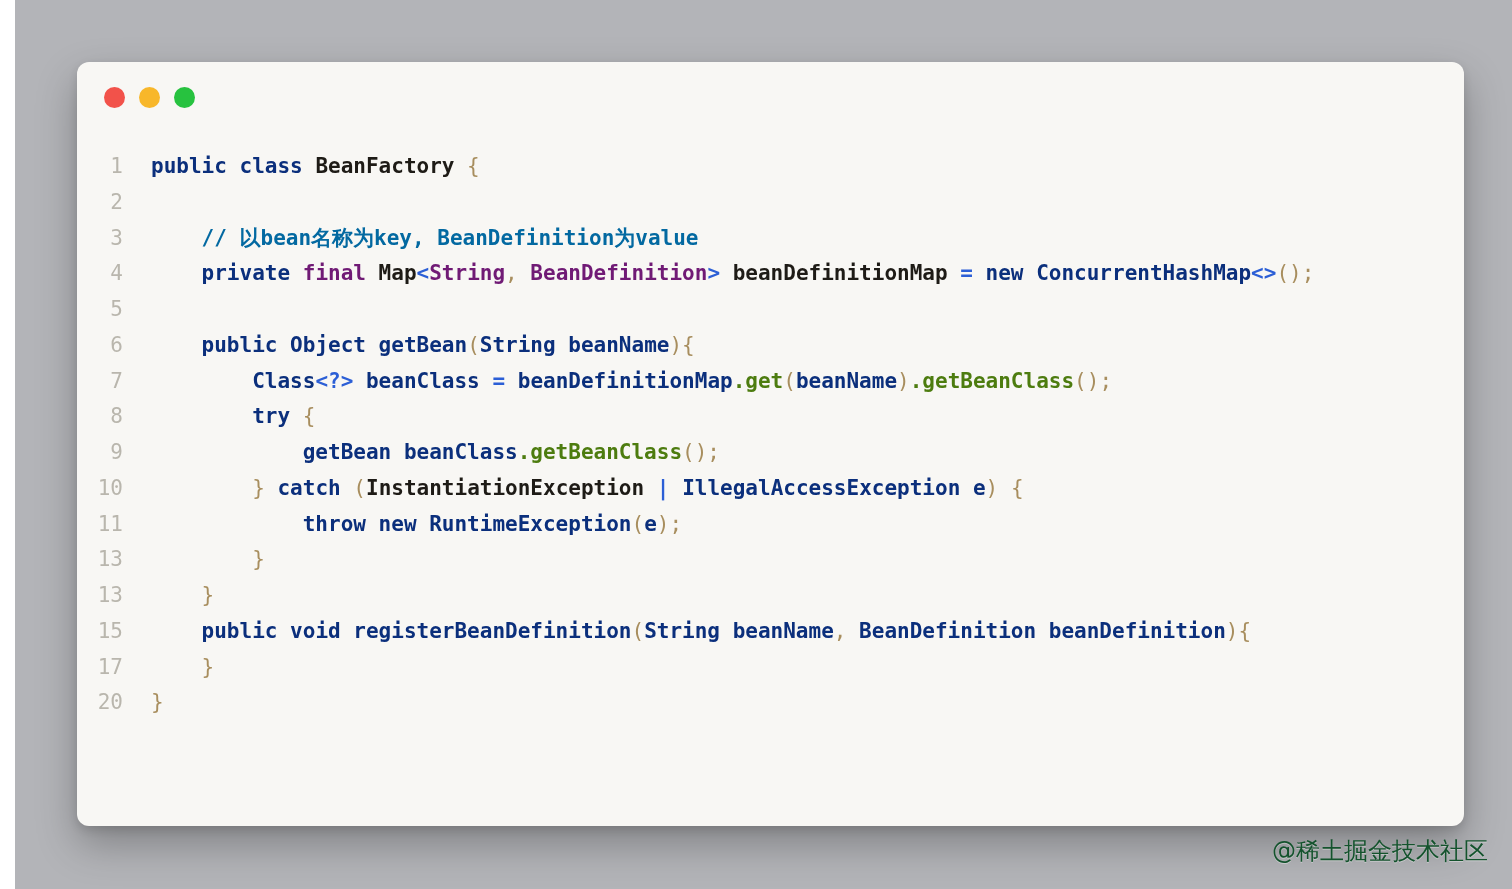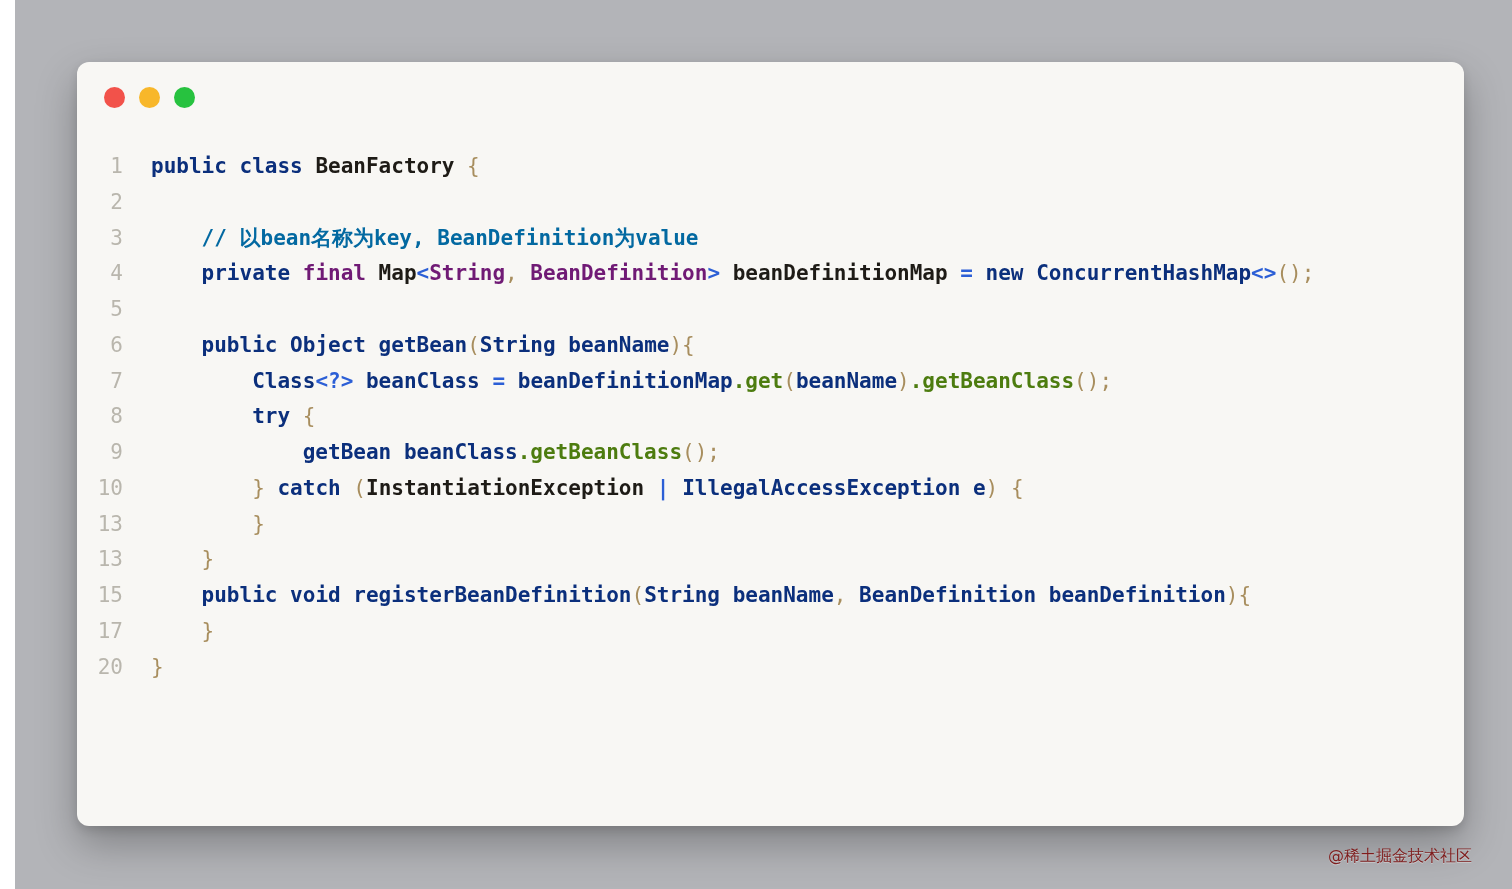--- a/index.html
+++ b/index.html
@@ -25,22 +25,22 @@
   .src { font-size: 21px; letter-spacing: 0px; color: #1e1b16; font-weight: bold; }
   .kw { color: #0b2f7c; }
   .id { color: #1e1b16; }
   .nv { color: #0b2f7c; text-align: center; }
   .pu { color: #a88e5e; font-weight: normal; }
   .me { color: #4d7c0f; }
   .ann { color: #701a75; }
   .op { color: #2c5fd6; }
   .cm { color: #0369a1; }
   .watermark {
-    position: absolute; right: 40px; bottom: 22px; color: #7f1d1d;
-    font-family: "DejaVu Sans", sans-serif; font-size: 16px;
+    position: absolute; right: 24px; bottom: 22px; color: #14532d;
+    font-family: "DejaVu Sans", sans-serif; font-size: 24px;
     text-shadow: 0 1px 0 rgba(255,255,255,0.35);
   }
 </style>
 </head>
 <body>
 
 <div class="left-strip"></div>
 
 <div class="window">
   <div class="dots">
@@ -52,20 +52,21 @@
       <div class="line"><span class="ln">1</span><span class="src"><span class="kw">public</span><span class="id"> </span><span class="kw">class</span><span class="id"> BeanFactory </span><span class="pu">{</span></span></div>
       <div class="line"><span class="ln">2</span><span class="src"></span></div>
       <div class="line"><span class="ln">3</span><span class="src"><span class="id">    </span><span class="cm">// 以bean名称为key, BeanDefinition为value</span></span></div>
       <div class="line"><span class="ln">4</span><span class="src"><span class="id">    </span><span class="kw">private</span><span class="id"> </span><span class="ann">final</span><span class="id"> Map</span><span class="op">&lt;</span><span class="ann">String</span><span class="pu">, </span><span class="ann">BeanDefinition</span><span class="op">&gt;</span><span class="id"> beanDefinitionMap </span><span class="op">=</span><span class="id"> </span><span class="kw">new</span><span class="id"> </span><span class="nv">ConcurrentHashMap</span><span class="op">&lt;&gt;</span><span class="pu">();</span></span></div>
       <div class="line"><span class="ln">5</span><span class="src"></span></div>
       <div class="line"><span class="ln">6</span><span class="src"><span class="id">    </span><span class="kw">public</span><span class="id"> </span><span class="nv">Object</span><span class="id"> </span><span class="nv">getBean</span><span class="pu">(</span><span class="nv">String</span><span class="id"> </span><span class="nv">beanName</span><span class="pu">)</span><span class="pu">{</span></span></div>
       <div class="line"><span class="ln">7</span><span class="src"><span class="id">        </span><span class="nv">Class</span><span class="op">&lt;?&gt;</span><span class="id"> </span><span class="nv">beanClass</span><span class="id"> </span><span class="op">=</span><span class="id"> </span><span class="nv">beanDefinitionMap</span><span class="me">.get</span><span class="pu">(</span><span class="nv">beanName</span><span class="pu">)</span><span class="me">.getBeanClass</span><span class="pu">();</span></span></div>
       <div class="line"><span class="ln">8</span><span class="src"><span class="id">        </span><span class="kw">try</span><span class="id"> </span><span class="pu">{</span></span></div>
       <div class="line"><span class="ln">9</span><span class="src"><span class="id">            </span><span class="kw">getBean</span><span class="id"> </span><span class="nv">beanClass</span><span class="me">.getBeanClass</span><span class="pu">();</span></span></div>
       <div class="line"><span class="ln">10</span><span class="src"><span class="id">        </span><span class="pu">}</span><span class="id"> </span><span class="kw">catch</span><span class="id"> </span><span class="pu">(</span><span class="id">InstantiationException</span><span class="id"> </span><span class="op">|</span><span class="id"> </span><span class="nv">IllegalAccessException</span><span class="id"> </span><span class="nv">e</span><span class="pu">)</span><span class="id"> </span><span class="pu">{</span></span></div>
+      <div class="line"><span class="ln">11</span><span class="src"><span class="id">            </span><span class="kw">throw</span><span class="id"> </span><span class="kw">new</span><span class="id"> </span><span class="nv">RuntimeException</span><span class="pu">(</span><span class="nv">e</span><span class="pu">);</span></span></div>
       <div class="line"><span class="ln">13</span><span class="src"><span class="id">        </span><span class="pu">}</span></span></div>
       <div class="line"><span class="ln">13</span><span class="src"><span class="id">    </span><span class="pu">}</span></span></div>
       <div class="line"><span class="ln">15</span><span class="src"><span class="id">    </span><span class="kw">public</span><span class="id"> </span><span class="kw">void</span><span class="id"> </span><span class="nv">registerBeanDefinition</span><span class="pu">(</span><span class="nv">String</span><span class="id"> </span><span class="nv">beanName</span><span class="pu">, </span><span class="nv">BeanDefinition</span><span class="id"> </span><span class="nv">beanDefinition</span><span class="pu">)</span><span class="pu">{</span></span></div>
       <div class="line"><span class="ln">17</span><span class="src"><span class="id">    </span><span class="pu">}</span></span></div>
       <div class="line"><span class="ln">20</span><span class="src"><span class="pu">}</span></span></div>
     </div>
 </div>
 
 <div class="watermark">@稀土掘金技术社区</div>
 

